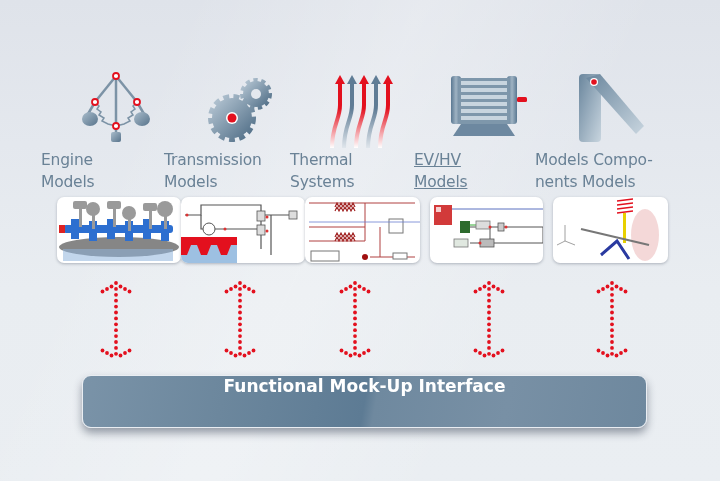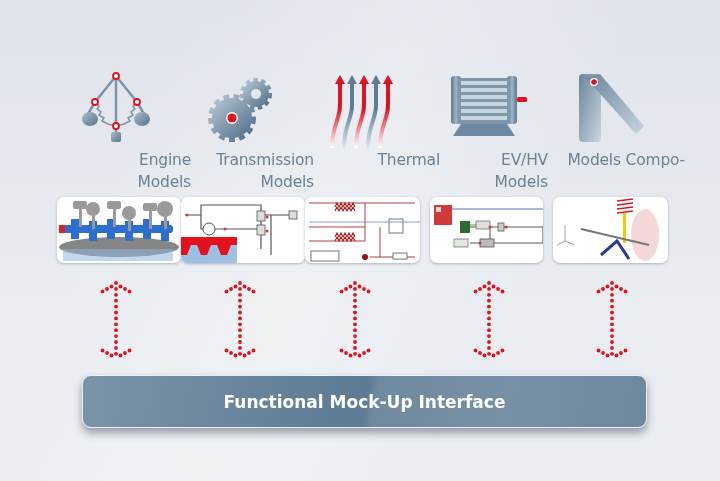--- a/index.html
+++ b/index.html
@@ -8,38 +8,38 @@
     font-family: "DejaVu Sans", sans-serif;
     background: linear-gradient(180deg, #dfe3ea 0%, #e4e8ee 30%, #e9edf1 60%, #eaeef2 100%);
   }
   .sheen {
     position:absolute; left:0; top:0; width:720px; height:481px;
     background: linear-gradient(115deg, rgba(255,255,255,0) 20%, rgba(255,255,255,0.25) 45%, rgba(255,255,255,0) 70%);
     pointer-events:none;
   }
   .icon { position:absolute; top:70px; width:80px; height:80px; }
   .label {
-    position:absolute; top:149px; width:150px; text-align:right;
+    position:absolute; top:149px; width:150px; text-align:left;
     color:#6a8296; font-size:15.5px; line-height:22px; letter-spacing:-0.2px;
   }
   .thumb {
     position:absolute; top:197px; height:66px;
     background:#fff; border-radius:7px;
     box-shadow: 0 1px 3px rgba(60,70,90,0.35);
     overflow:hidden;
   }
   .arrow { position:absolute; top:280px; width:40px; height:82px; }
   .fmi {
     position:absolute; left:82px; top:375px; width:563px; height:51px;
     border-radius:9px;
     background: linear-gradient(100deg, #7a93a8 0%, #6c879d 25%, #5d7b94 50%, #6f899f 52%, #7890a5 75%, #6e889e 100%);
     border:1px solid #e9edf2;
     box-shadow: 0 5px 8px rgba(40,50,70,0.45);
     color:#fff; font-size:17px; font-weight:bold;
-    display:flex; align-items:center; justify-content:center;
+    display:flex; align-items:flex-start; justify-content:center;
     font-family: "DejaVu Sans", sans-serif;
   }
 </style>
 </head>
 <body>
 
 <div class="sheen"></div>
 
 <svg class="icon" style="left:76px;" viewBox="0 0 80 80">
   <defs>
@@ -146,27 +146,29 @@
 <div class="label" style="left:41px;">
   <div>Engine</div>
   <div>Models</div>
 </div>
 <div class="label" style="left:164px;">
   <div>Transmission</div>
   <div>Models</div>
 </div>
 <div class="label" style="left:290px;">
   <div>Thermal</div>
-</div>
-<div class="label" style="left:398px;">
+  <div>Systems</div>
+</div>
+<div class="label" style="left:414px;text-decoration:underline;">
   <div>EV/HV</div>
   <div>Models</div>
 </div>
 <div class="label" style="left:535px;">
   <div>Models Compo-</div>
+  <div>nents Models</div>
 </div>
 
 <div class="thumb" style="left:57px;width:124px;">
   <svg width="124" height="66" viewBox="0 0 124 66">
     <ellipse cx="62" cy="50" rx="60" ry="10" fill="#222" opacity="0.55"></ellipse>
     <rect x="6" y="52" width="110" height="12" fill="#8fb4dc" opacity="0.55"></rect>
     <g fill="#2d6fd0">
       <rect x="6" y="28" width="110" height="8" rx="3"></rect>
       <rect x="14" y="22" width="8" height="20"></rect>
         <rect x="32" y="24" width="8" height="20"></rect>

